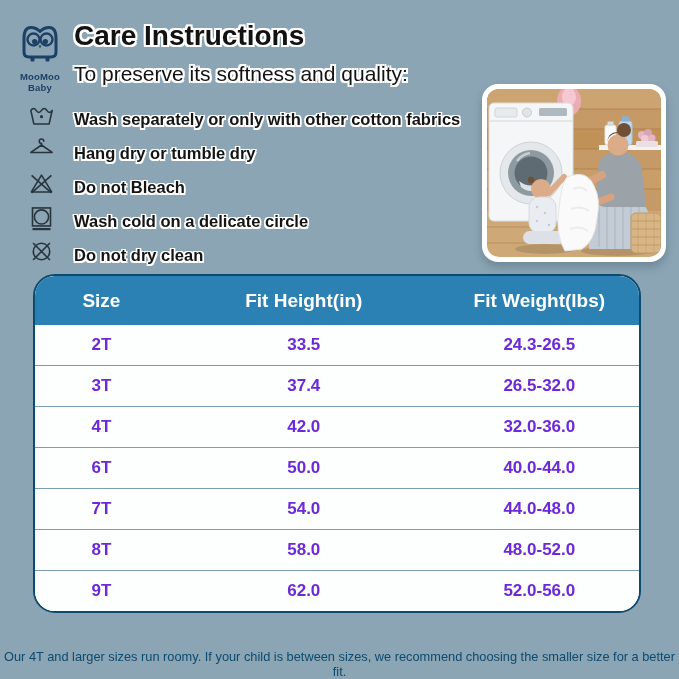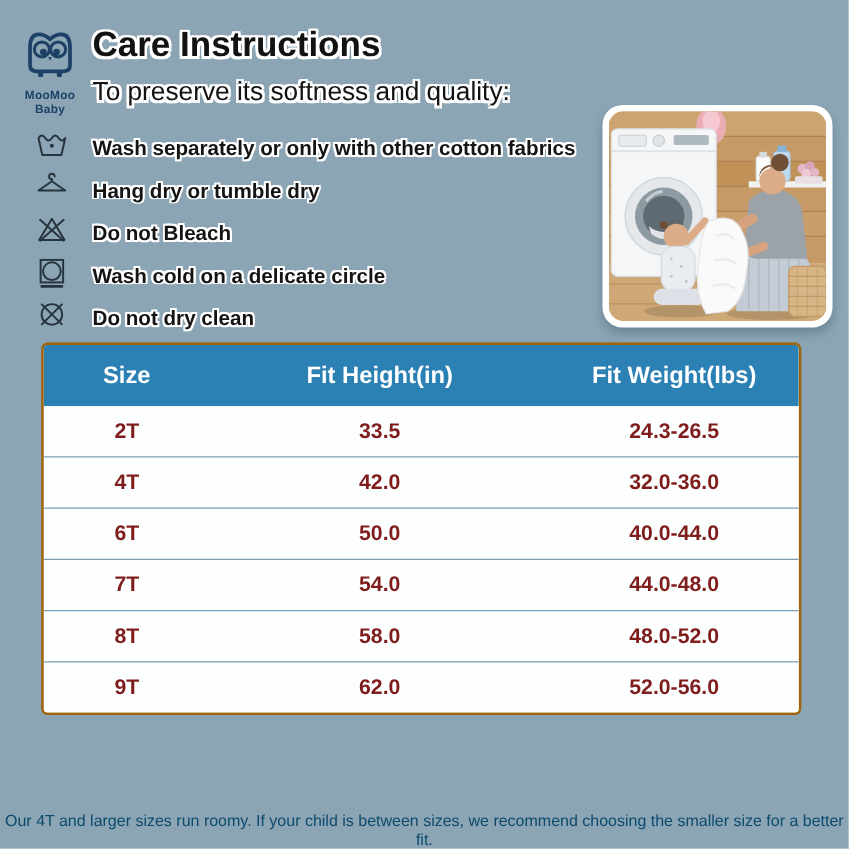--- a/index.html
+++ b/index.html
@@ -26,26 +26,26 @@
   .care-label{font-size:16.5px;font-weight:bold;color:#141414;margin-left:16px;white-space:nowrap;
     text-shadow:-1.5px -1.5px 0 #fff,1.5px -1.5px 0 #fff,-1.5px 1.5px 0 #fff,1.5px 1.5px 0 #fff,
                 -1.5px 0 0 #fff,1.5px 0 0 #fff,0 -1.5px 0 #fff,0 1.5px 0 #fff;}
 
   
   .photo-frame{position:absolute;left:482px;top:84px;width:184px;height:178px;background:#fff;
     border-radius:16px;box-shadow:0 5px 8px rgba(30,50,70,.25);}
   .photo-inner{position:absolute;left:5px;top:5px;width:174px;height:168px;border-radius:12px;overflow:hidden;}
 
   
-  .table-wrap{position:absolute;left:33px;top:274px;width:604px;border:2px solid #a16207;
-    border-radius:5px;overflow:hidden;background:#FDFEFE;}
+  .table-wrap{position:absolute;left:33px;top:274px;width:604px;border:2px solid #0c4a6e;
+    border-radius:22px;overflow:hidden;background:#FDFEFE;}
   table{border-collapse:separate;border-spacing:0;width:100%;table-layout:fixed;}
   col.c1{width:22%;} col.c2{width:45%;} col.c3{width:33%;}
   th{background:#2B81B4;color:#fff;font-size:19px;font-weight:bold;height:47px;text-align:center;}
-  td{height:38px;text-align:center;font-size:17px;font-weight:bold;color:#7f1d1d;background:#FDFEFE;}
+  td{height:38px;text-align:center;font-size:17px;font-weight:bold;color:#6d28d9;background:#FDFEFE;}
   tbody tr + tr td{border-top:1.5px solid #7B9DB3;}
 
   
   .footnote{position:absolute;left:0;top:649px;width:679px;text-align:center;
     font-size:12.8px;color:#0c4a6e;}
 </style>
 </head>
 <body>
 
 <div class="canvas">
@@ -233,20 +233,25 @@
           <th>Fit Weight(lbs)</th>
         </tr>
       </thead>
       <tbody>
         <tr>
           <td>2T</td>
           <td>33.5</td>
           <td>24.3-26.5</td>
         </tr>
         <tr>
+          <td>3T</td>
+          <td>37.4</td>
+          <td>26.5-32.0</td>
+        </tr>
+        <tr>
           <td>4T</td>
           <td>42.0</td>
           <td>32.0-36.0</td>
         </tr>
         <tr>
           <td>6T</td>
           <td>50.0</td>
           <td>40.0-44.0</td>
         </tr>
         <tr>

